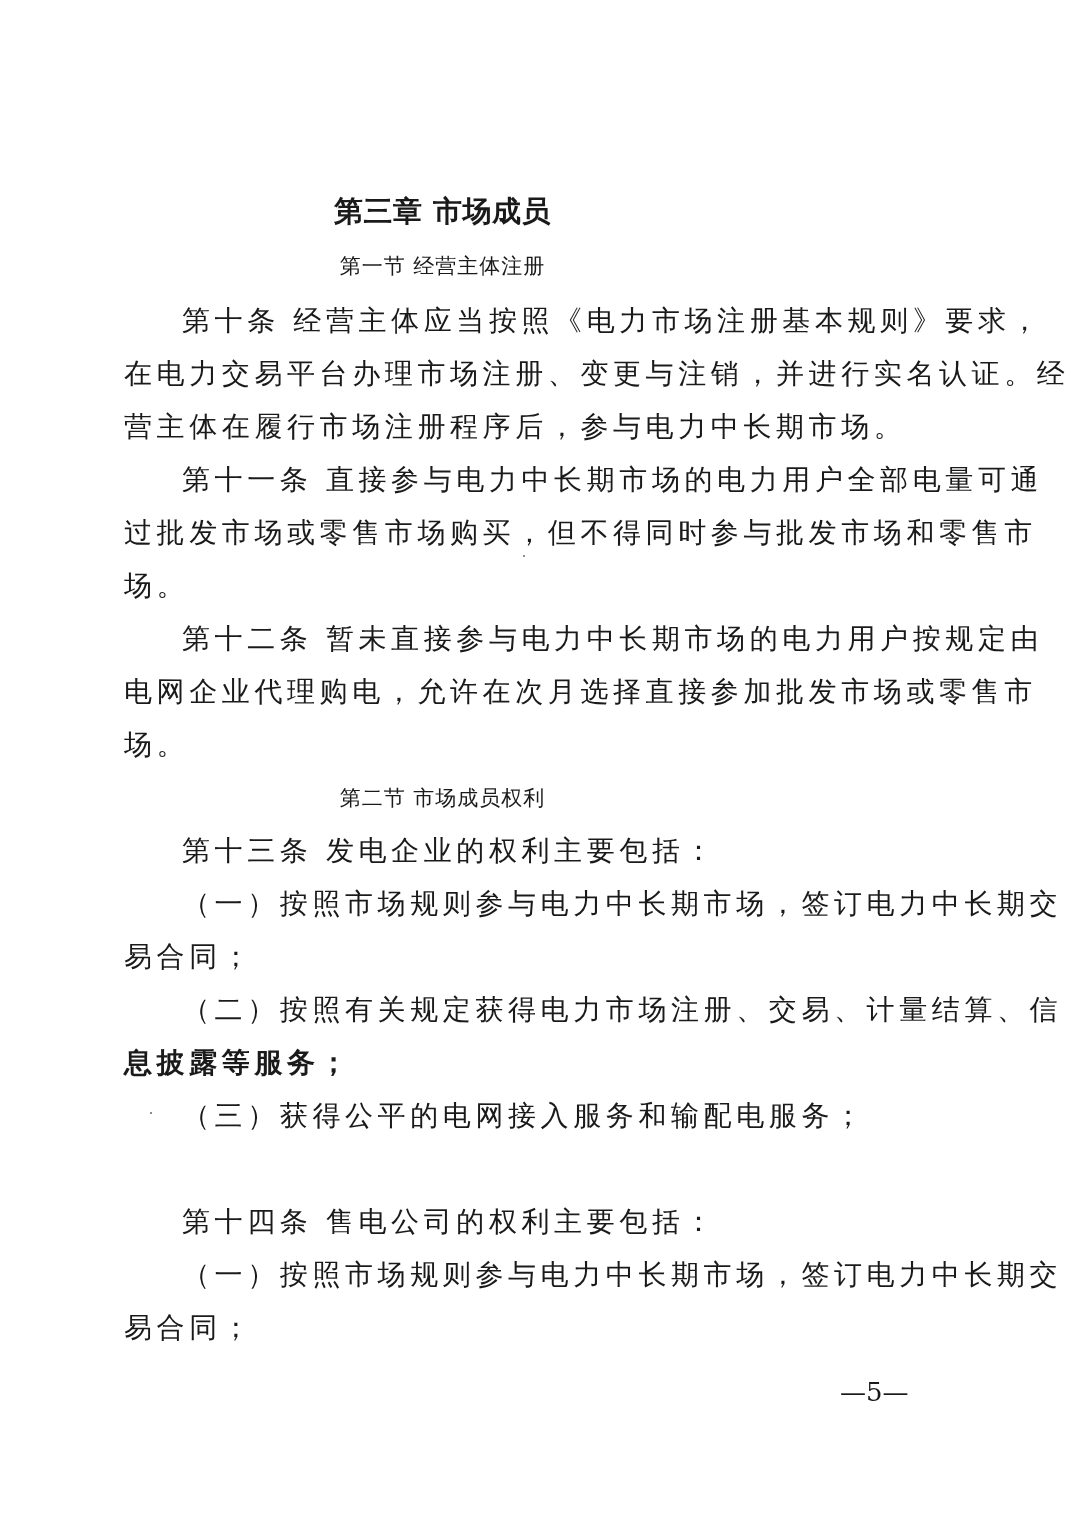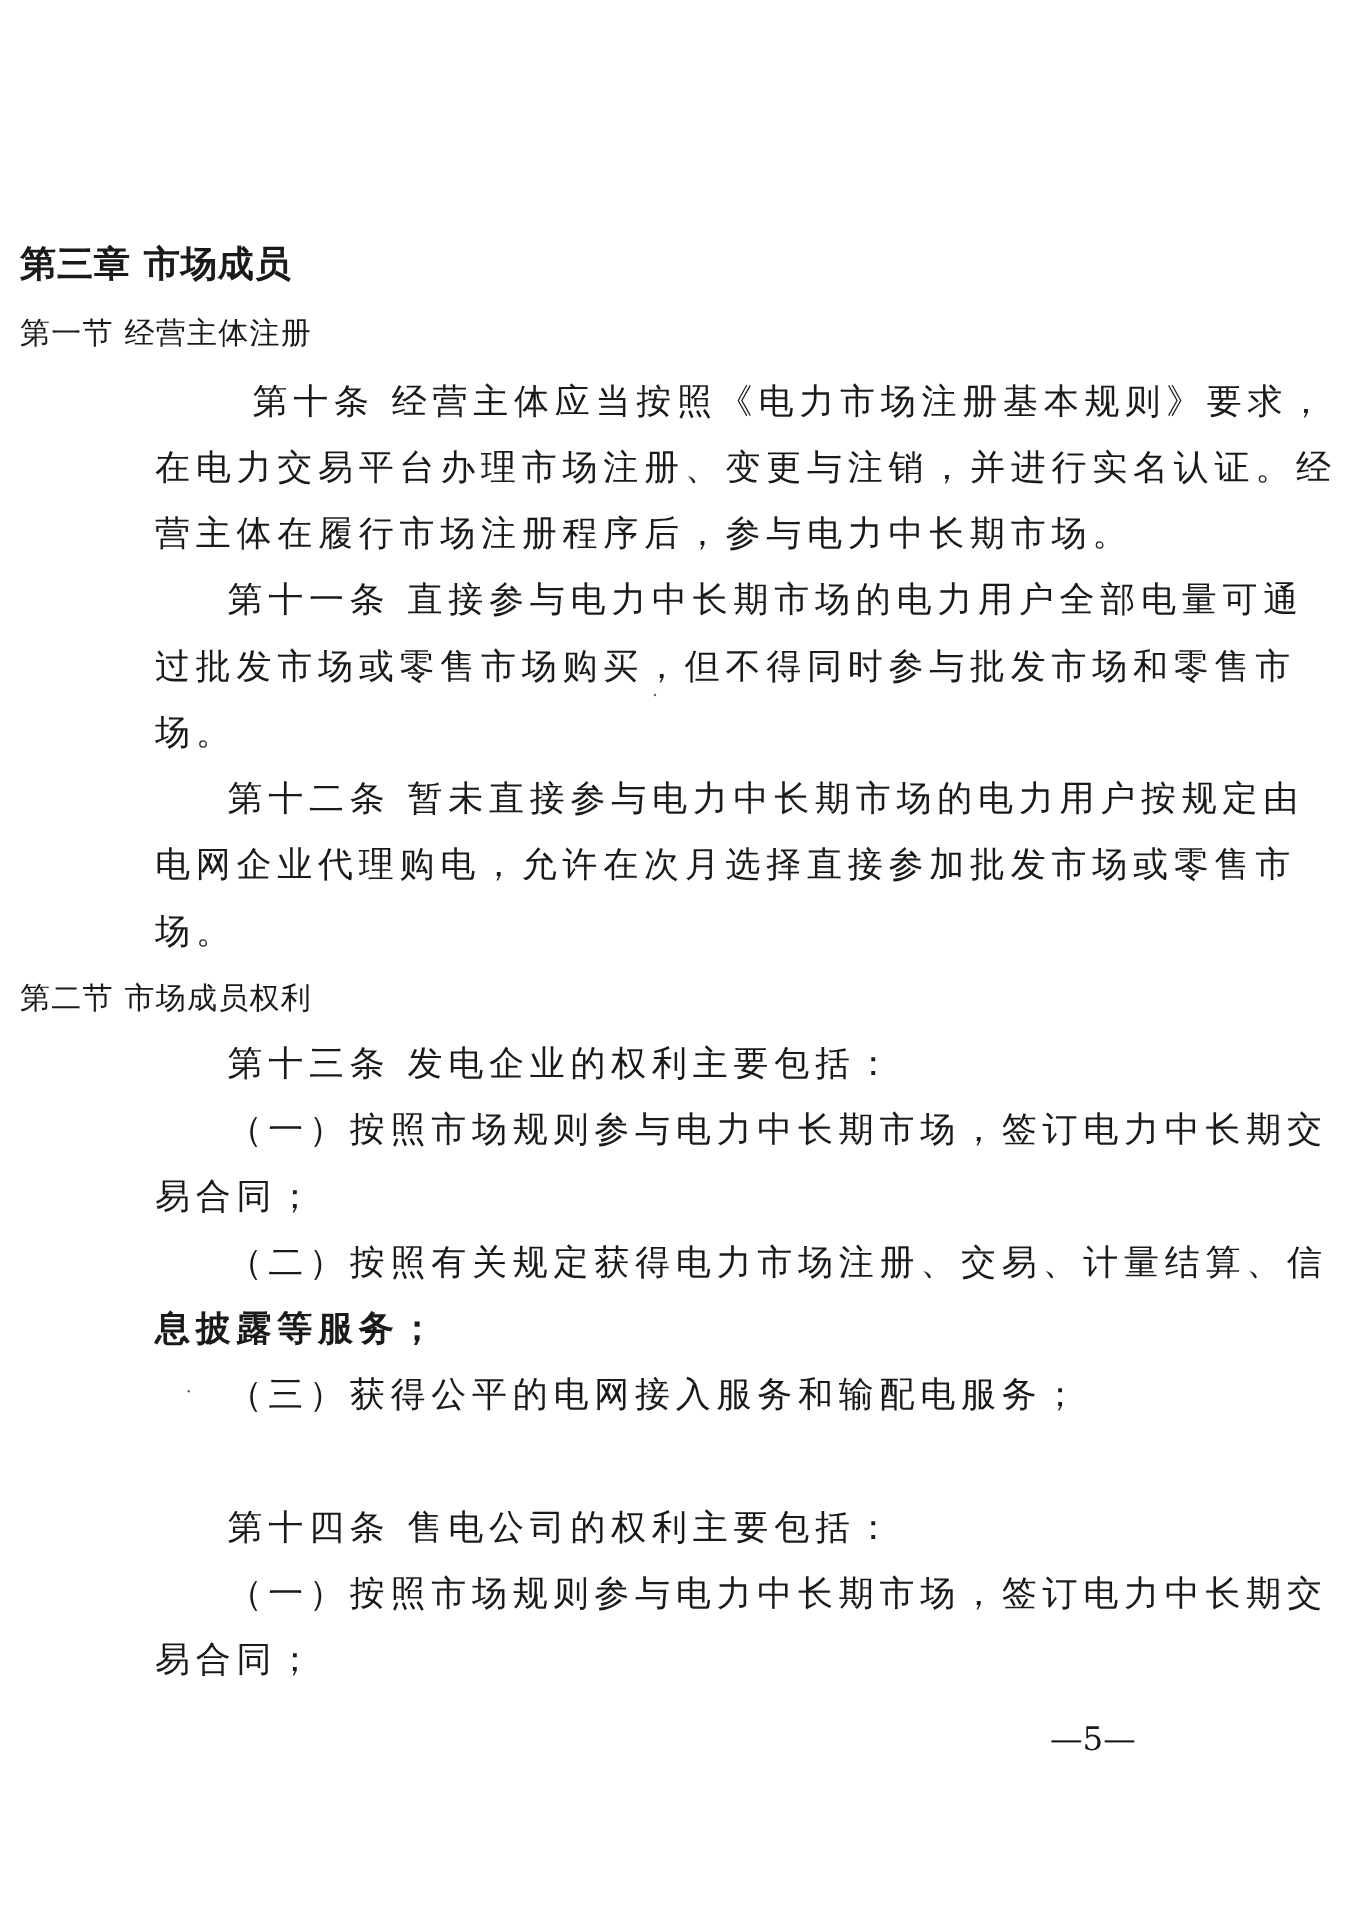--- a/index.html
+++ b/index.html
@@ -15,39 +15,39 @@
     .line {
       position: absolute;
       left: 124px;
       width: 792px;
       font-size: 28px;
       line-height: 36px;
       white-space: nowrap;
       letter-spacing: 4.6px;
     }
     .indent { left: 182px; width: 734px; }
-    .center { left: 16px; width: 877px; text-align: left; letter-spacing: 1px; }
+    .center { left: 4px; width: 877px; text-align: center; letter-spacing: 1px; }
     .chapter { font-size: 29px; font-weight: bold; font-family: "DejaVu Sans", "Liberation Sans", sans-serif; letter-spacing: 0.5px; }
-    .section { font-size: 24px; }
+    .section { font-size: 21px; }
     .page-num {
       position: absolute; left: 840px; top: 1375px;
       font-size: 26px; line-height: 34px; letter-spacing: 0;
     }
     .speck { position: absolute; width: 2px; height: 2px; background: #666; border-radius: 1px; }
   </style>
 </head>
 <body>
 
 <div class="page">
 
   <div class="line center chapter" style="top:193px;">第三章  市场成员</div>
 
   <div class="line center section" style="top:248px;">第一节  经营主体注册</div>
 
-  <div class="line indent" style="top:303px;margin-left:20px;">第十条  经营主体应当按照《电力市场注册基本规则》要求，</div>
+  <div class="line indent" style="top:303px;">第十条  经营主体应当按照《电力市场注册基本规则》要求，</div>
   <div class="line" style="top:356px;">在电力交易平台办理市场注册、变更与注销，并进行实名认证。经</div>
   <div class="line" style="top:409px;">营主体在履行市场注册程序后，参与电力中长期市场。</div>
 
   <div class="line indent" style="top:462px;">第十一条  直接参与电力中长期市场的电力用户全部电量可通</div>
   <div class="line" style="top:515px;">过批发市场或零售市场购买，但不得同时参与批发市场和零售市</div>
   <div class="line" style="top:568px;">场。</div>
 
   <div class="line indent" style="top:621px;">第十二条  暂未直接参与电力中长期市场的电力用户按规定由</div>
   <div class="line" style="top:674px;">电网企业代理购电，允许在次月选择直接参加批发市场或零售市</div>
   <div class="line" style="top:727px;">场。</div>

